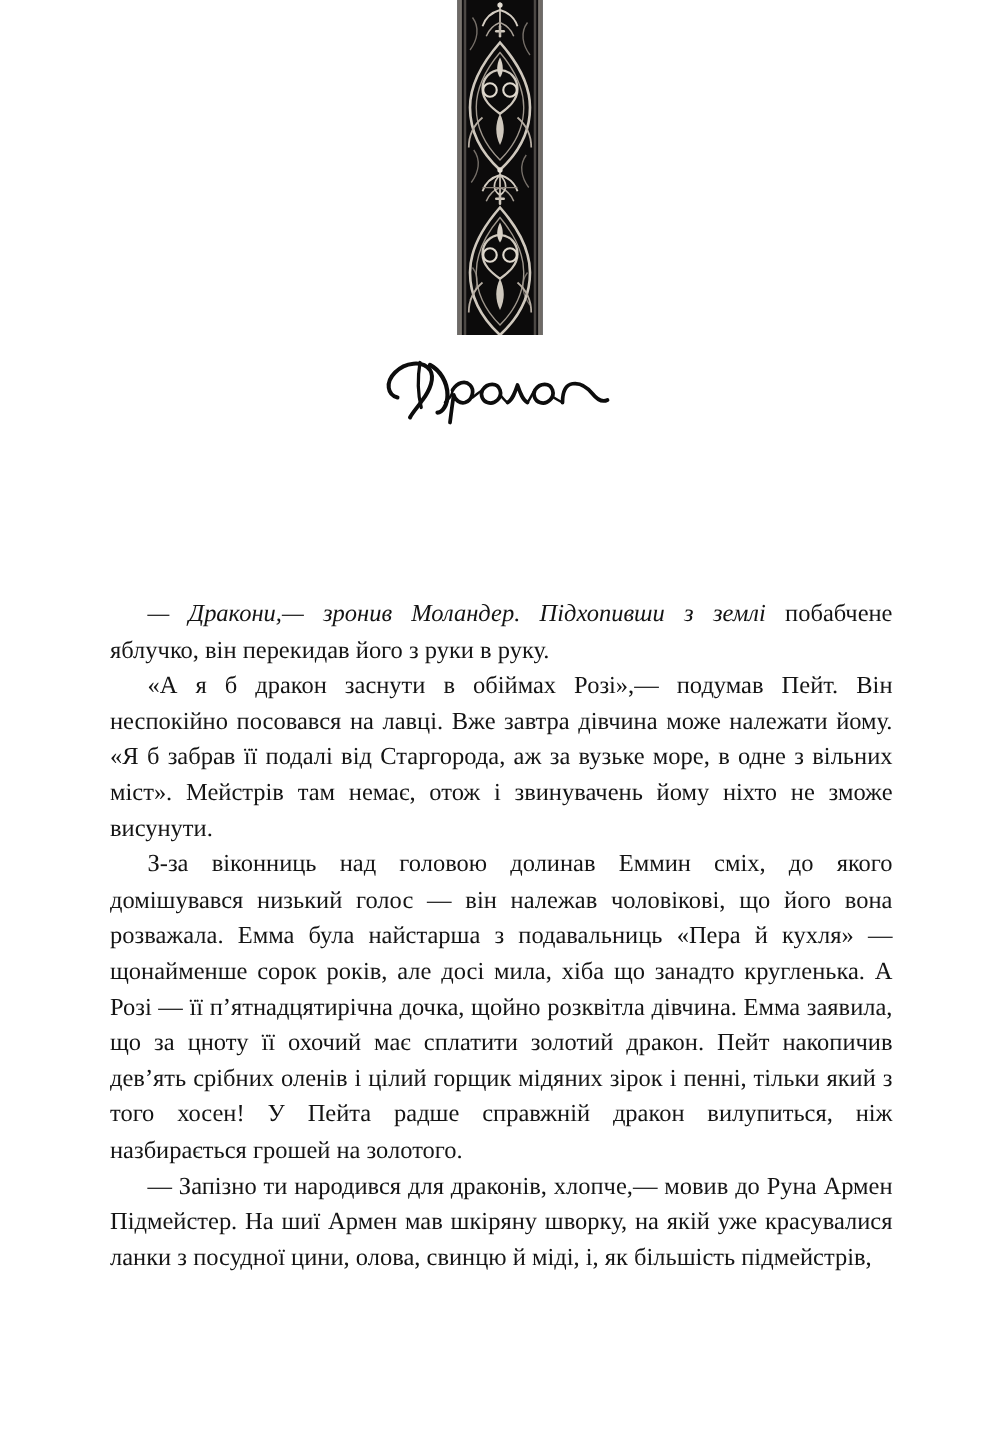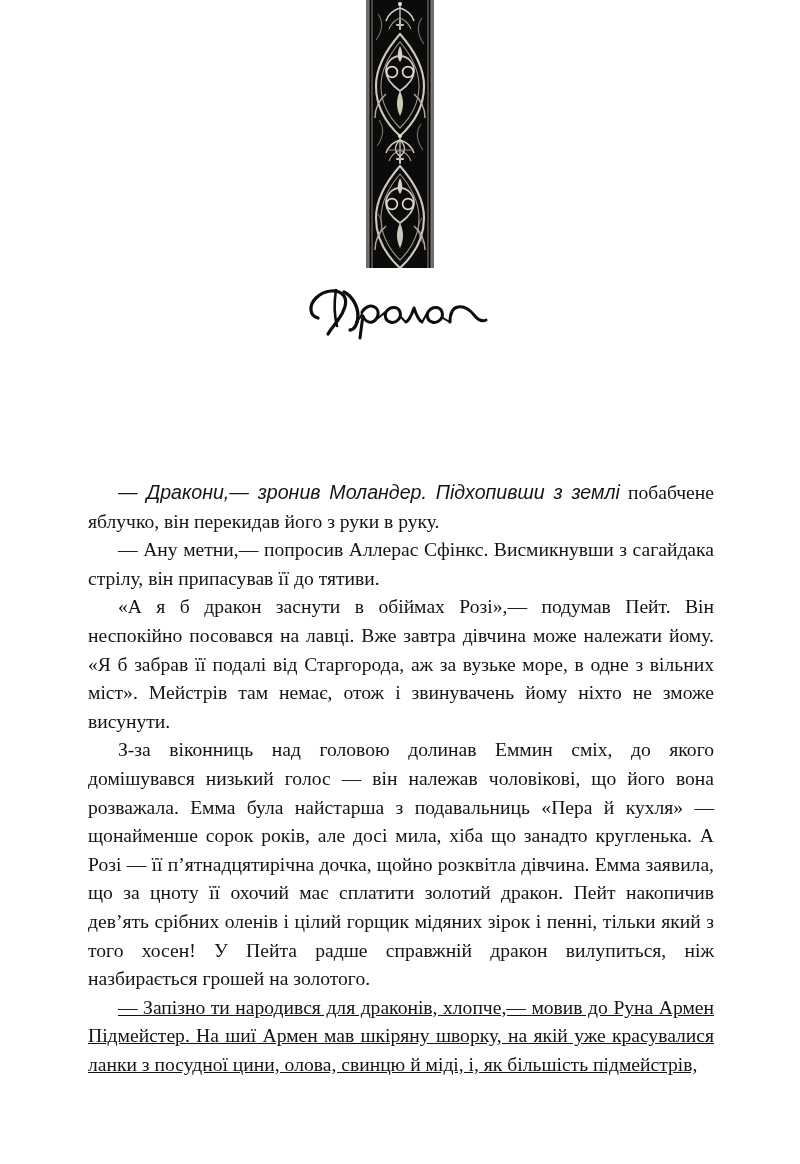--- a/index.html
+++ b/index.html
@@ -82,24 +82,24 @@
     font-size: 19.6px;
     line-height: 28.6px;
     color: #141414;
     -webkit-hyphens: none;
     hyphens: none;
   }
   #body-text p {
     margin: 0;
     text-indent: 30px;
   }
-  #body-text p:last-child { text-align: justify; text-decoration: underline; }
+  #body-text p:last-child { text-align: justify; }
 
   .script-open {
-    font-family: Liberation Sans, sans-serif;
+    font-family: Liberation Serif, serif;
     font-style: italic;
     font-weight: 400;
   }
 </style>
 </head>
 <body>
 
 <div id="ornament-band">
   <div class="speckle"></div>
 
@@ -190,17 +190,16 @@
       <path d="M143 46 C146 48 148 49 150 50" stroke-width="2"></path>
     </g>
   </svg>
   <div style="position:absolute;left:0;top:0;width:800px;height:70px;display:flex;align-items:center;justify-content:center;">
     <span style="font-family:'DejaVu Serif','Liberation Serif',serif;font-style:italic;font-size:0px;color:transparent;">Пролог</span>
   </div>
 </div>
 
 <div id="body-text">
   <p><span class="script-open">— Дракони,— зронив Моландер. Підхопивши з землі</span><span> побабчене яблучко, він перекидав його з руки в руку.</span></p>
-  <p>— Ану метни,— попросив Аллерас Сфінкс. Висмикнувши з сагайдака стрілу, він припасував її до тятиви.</p>
   <p>«А я б дракон заснути в обіймах Розі»,— подумав Пейт. Він неспокійно посовався на лавці. Вже завтра дівчина може належати йому. «Я б забрав її подалі від Старгорода, аж за вузьке море, в одне з вільних міст». Мейстрів там немає, отож і звинувачень йому ніхто не зможе висунути.</p>
   <p>З-за віконниць над головою долинав Еммин сміх, до якого домішувався низький голос — він належав чоловікові, що його вона розважала. Емма була найстарша з подавальниць «Пера й кухля» — щонайменше сорок років, але досі мила, хіба що занадто кругленька. А Розі — її п’ятнадцятирічна дочка, щойно розквітла дівчина. Емма заявила, що за цноту її охочий має сплатити золотий дракон. Пейт накопичив дев’ять срібних оленів і цілий горщик мідяних зірок і пенні, тільки який з того хосен! У Пейта радше справжній дракон вилупиться, ніж назбирається грошей на золотого.</p>
   <p>— Запізно ти народився для драконів, хлопче,— мовив до Руна Армен Підмейстер. На шиї Армен мав шкіряну шворку, на якій уже красувалися ланки з посудної цини, олова, свинцю й міді, і, як більшість підмейстрів,</p>
 </div>
 
 </body></html>

